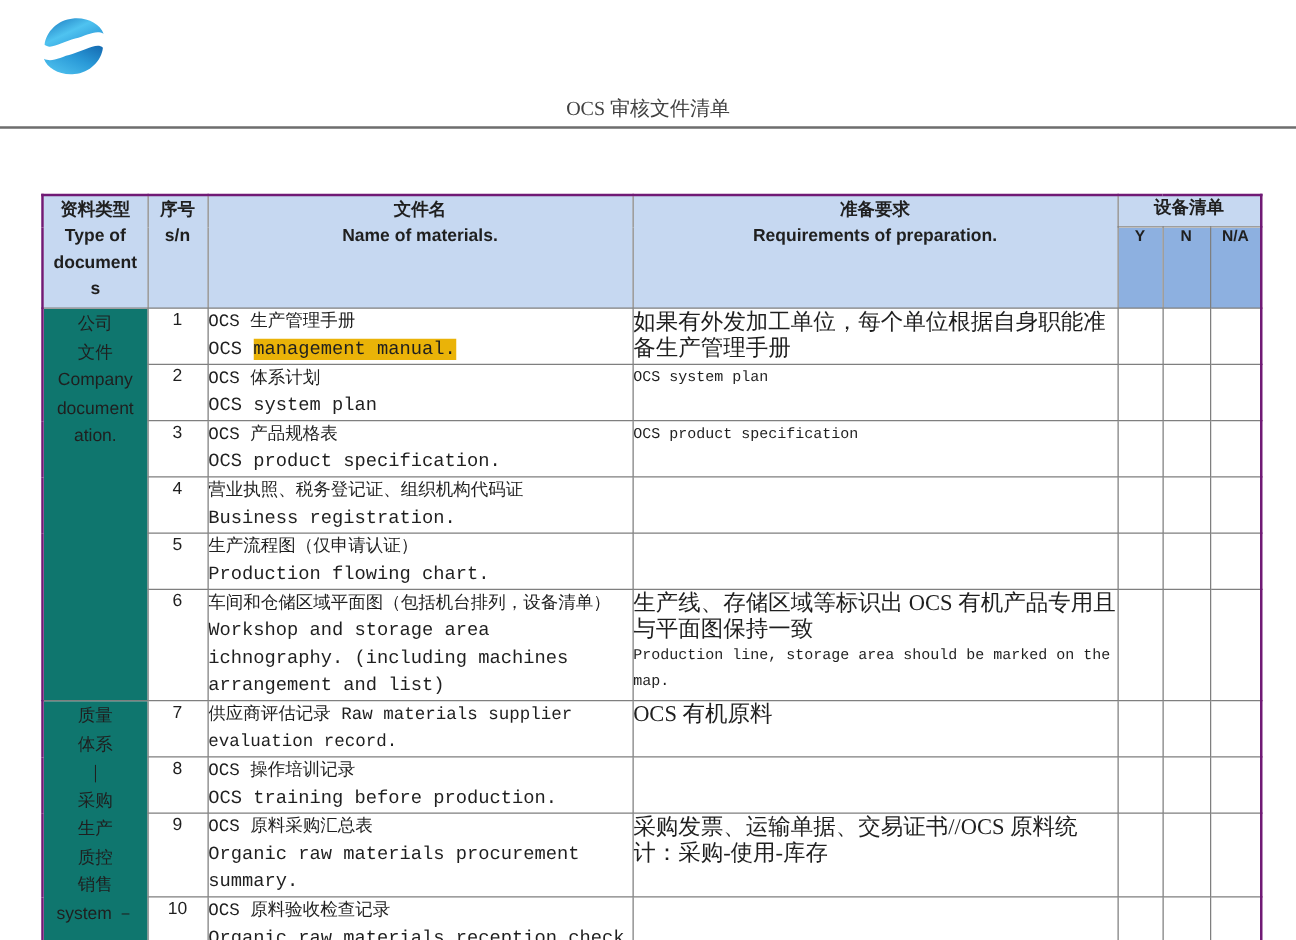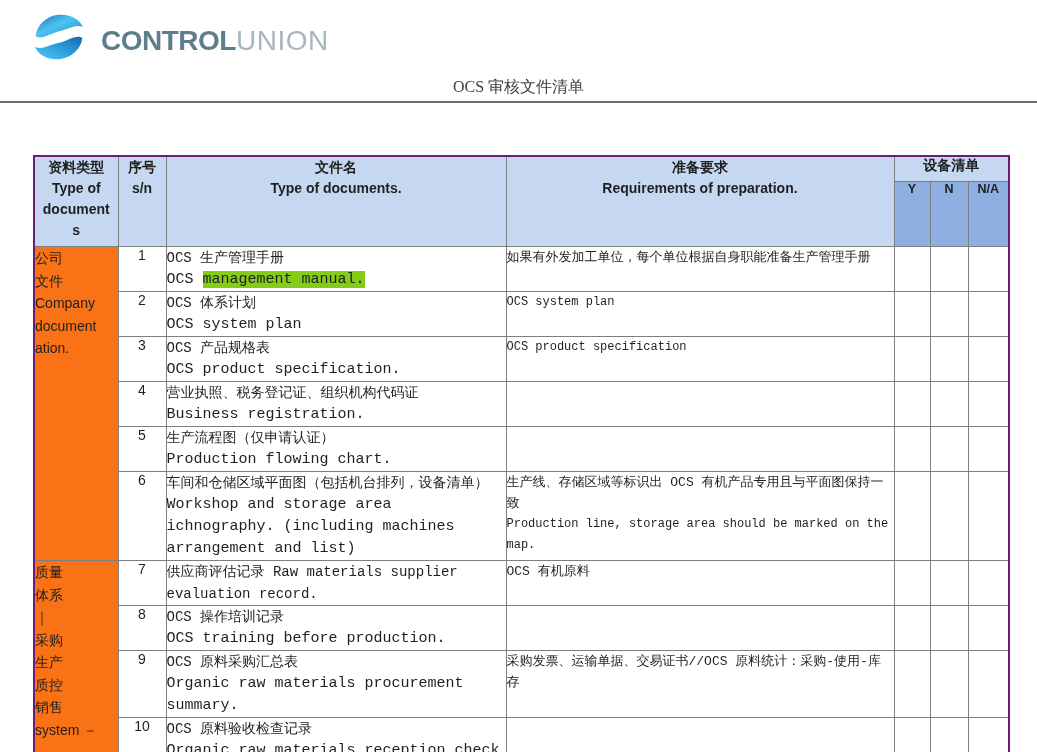--- a/index.html
+++ b/index.html
@@ -26,33 +26,33 @@
     border:2px solid #701a75;
   }
   table.doc th,table.doc td{
     border:1px solid #7f7f7f;padding:0;vertical-align:top;overflow:hidden;
   }
   thead th{background:#c6d8f1;font-weight:bold;font-size:14px;text-align:center;}
   th.main-h{vertical-align:middle;line-height:21px;white-space:pre-line;}
   th.grp{height:24px;vertical-align:middle;font-size:14px;}
   th.opt{background:#8db0e0;height:64px;vertical-align:top;padding-top:4px;font-size:12.5px;}
   td.cat{
-    background:#f97316;text-align:left;vertical-align:middle;
+    background:#0f766e;text-align:center;vertical-align:middle;
     font-size:14px;line-height:22.5px;white-space:pre-line;word-wrap:break-word;
   }
   td.sn{text-align:center;padding-top:3px;font-size:14px;}
   td.name{padding:2px 8px 0 8px;}
   td.req{padding:4px 6px 0 7px;}
   .line{line-height:22px;font-family:Liberation Mono, monospace;}
   .line:empty{display:none;}
   .zh{font-size:14px;}
   .en{font-size:15px;}
-  .rzh{font-family:Liberation Mono, monospace;font-size:13px;line-height:21px;}
+  .rzh{font-family:Liberation Serif, serif;font-size:18px;line-height:21px;}
   .ren{font-size:12px;line-height:21px;}
-  .hl{background:#84cc16;}
+  .hl{background:#eab308;}
   td.mark{background:#ffffff;}
   tr.h45{height:45px;}
   tr.h67{height:67px;}
   tr.h48{height:48px;}
 </style>
 </head>
 <body>
 
 <div class="logo">
   <span>
@@ -66,21 +66,20 @@
         <linearGradient id="g2" x1="0" y1="1" x2="1" y2="0">
           <stop offset="0" stop-color="#55c8f2"></stop>
           <stop offset="0.55" stop-color="#2a9ad8"></stop>
           <stop offset="1" stop-color="#1469b0"></stop>
         </linearGradient>
       </defs>
       <path d="M8,43 C10,24 27,7 49,5 C70,3 88,13 93,27 C81,21 69,30 52,34 C35,38 17,51 8,43 Z" fill="url(#g1)"></path>
       <path d="M92,47 C90,66 73,83 51,85 C30,87 12,77 7,63 C19,69 31,60 48,56 C65,52 83,39 92,47 Z" fill="url(#g2)"></path>
     </svg>
   </span>
-  <span class="logo-text"><span class="b">CONTROL</span><span class="l">UNION</span></span>
 </div>
 
 <div class="doc-title">OCS 审核文件清单</div>
 <div class="title-rule"></div>
 
 <table class="doc">
   <colgroup>
     <col style="width:84px">
       <col style="width:48px">
       <col style="width:340px">
@@ -91,21 +90,21 @@
   </colgroup>
   <thead>
     <tr>
       <th class="main-h" rowspan="2">资料类型
 Type of
 document
 s</th>
       <th class="main-h" rowspan="2">序号
 s/n</th>
       <th class="main-h" rowspan="2">文件名
-Type of documents.</th>
+Name of materials.</th>
       <th class="main-h" rowspan="2">准备要求
 Requirements of preparation.</th>
       <th class="grp" colspan="3">设备清单</th>
     </tr>
     <tr>
       <th class="opt">Y</th>
       <th class="opt">N</th>
       <th class="opt">N/A</th>
     </tr>
   </thead>

